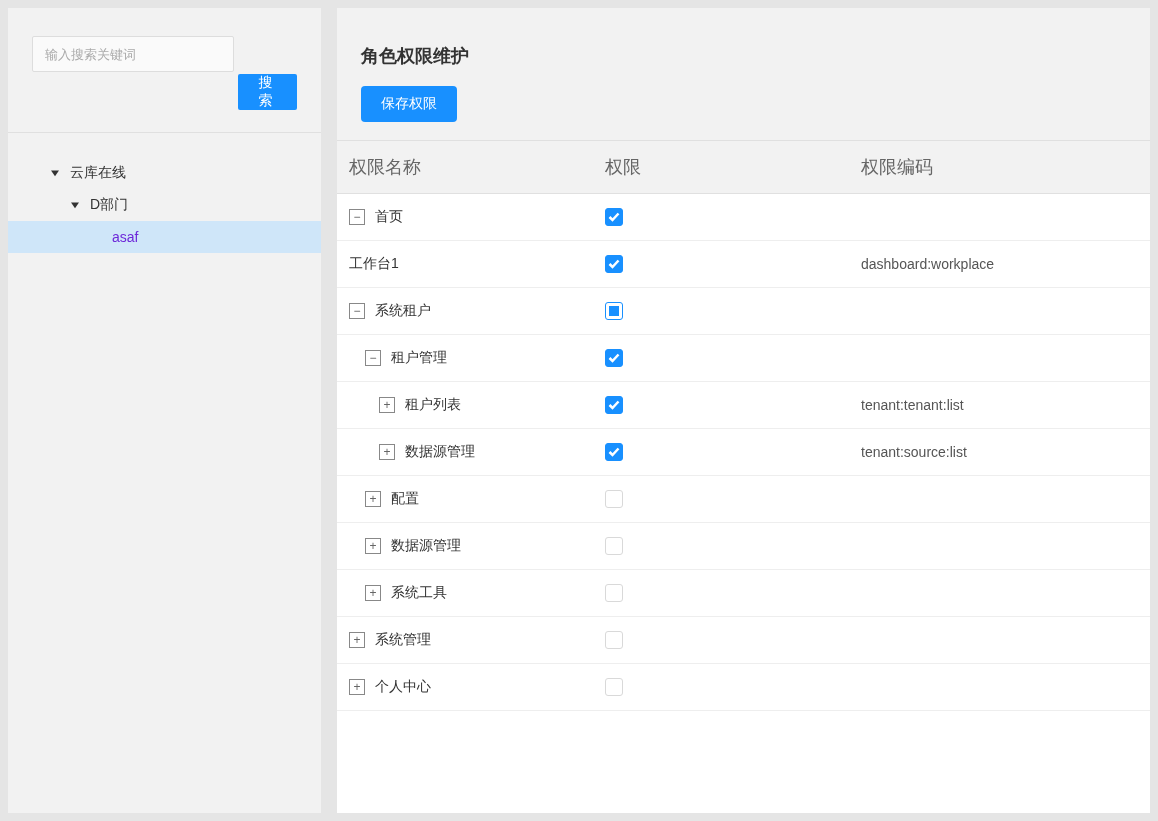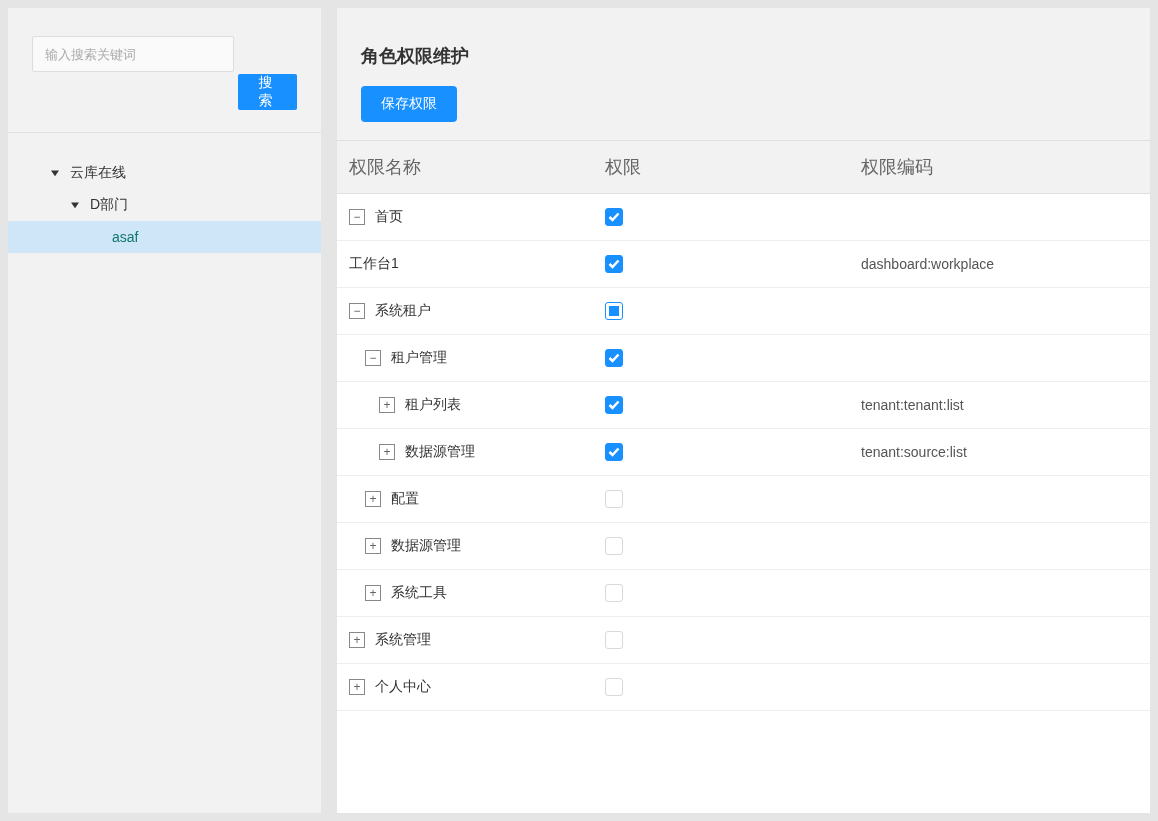--- a/index.html
+++ b/index.html
@@ -69,21 +69,21 @@
       margin-right: 10px;
     }
     .tree-caret svg { width: 8px; height: 8px; fill: #333; }
     .tree-node.level-0 { padding-left: 42px; }
     .tree-node.level-1 { padding-left: 62px; }
     .tree-node.level-2 { padding-left: 104px; }
     .tree-node.selected {
       background: #cfe6f9;
       color: #1890ff;
     }
-    .tree-node.selected .tree-label { color: #0f766e; }
+    .tree-node.selected .tree-label { color: #6d28d9; }
 
     .main {
       flex: 1;
       background: #f2f2f2;
       margin: 8px 8px 8px 16px;
       padding: 24px 0 0 0;
       display: flex;
       flex-direction: column;
     }
     .page-title {

